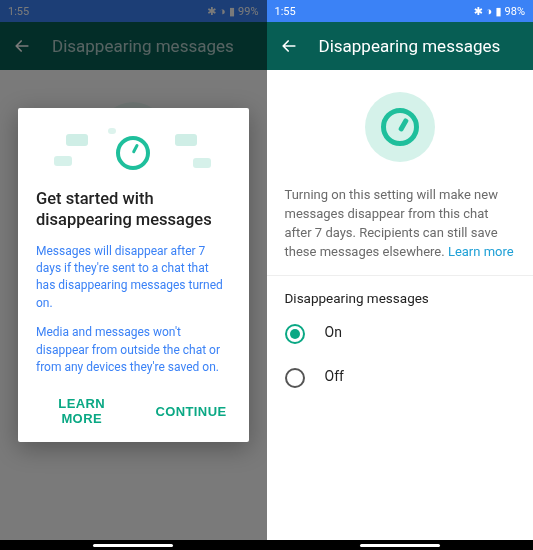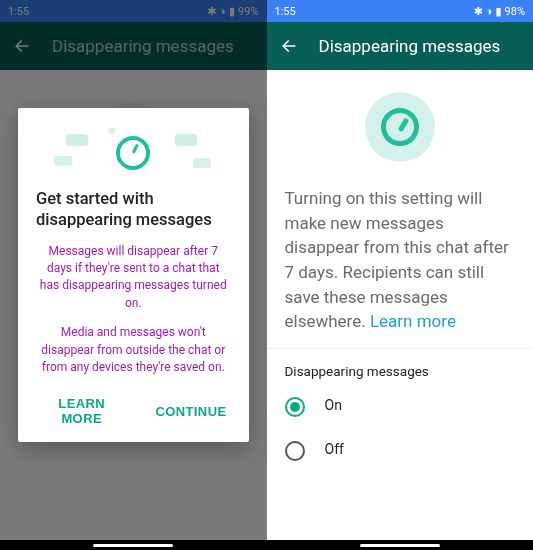--- a/index.html
+++ b/index.html
@@ -112,24 +112,23 @@
   .modal-illustration .b5{width:8px;height:6px;top:4px;left:72px;opacity:.7}
   .modal h2 {
     font-size:16.5px;
     font-weight:500;
     color:#222;
     line-height:1.3;
     margin-bottom:12px;
   }
   .modal p {
     font-size:12px;
-    color:#a21caf;
+    color:#3b82f6;
     line-height:1.45;
     margin-bottom:12px;
-    text-align:center;
   }
   .modal-actions{
     display:flex;
     justify-content:flex-end;
     gap:24px;
     margin-top:4px;
   }
   .modal-actions button{
     background:none;border:none;
     color:#0aa884;
@@ -141,21 +140,21 @@
   }
   .phone-left .bg-hero{
     position:absolute;
     top:82px;left:0;right:0;
     display:flex;justify-content:center;
     z-index:1;
     opacity:0.45;
   }
   .phone-right .description {
     padding: 4px 18px 14px 18px;
-    font-size: 17px;
+    font-size: 13px;
     color: #6b6b6b;
     line-height:1.45;
     border-bottom:1px solid #eee;
   }
   .phone-right .description a { color:#1fa0d6;text-decoration:none;}
   .section-title{
     padding:14px 18px 6px 18px;
     font-size:13.5px;
     color:#222;
   }

